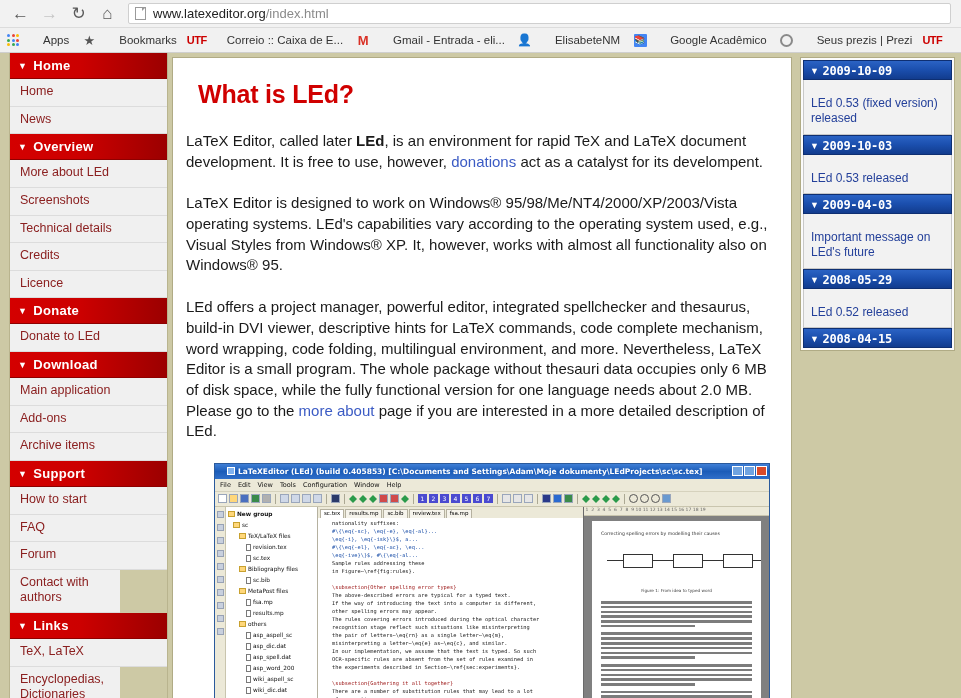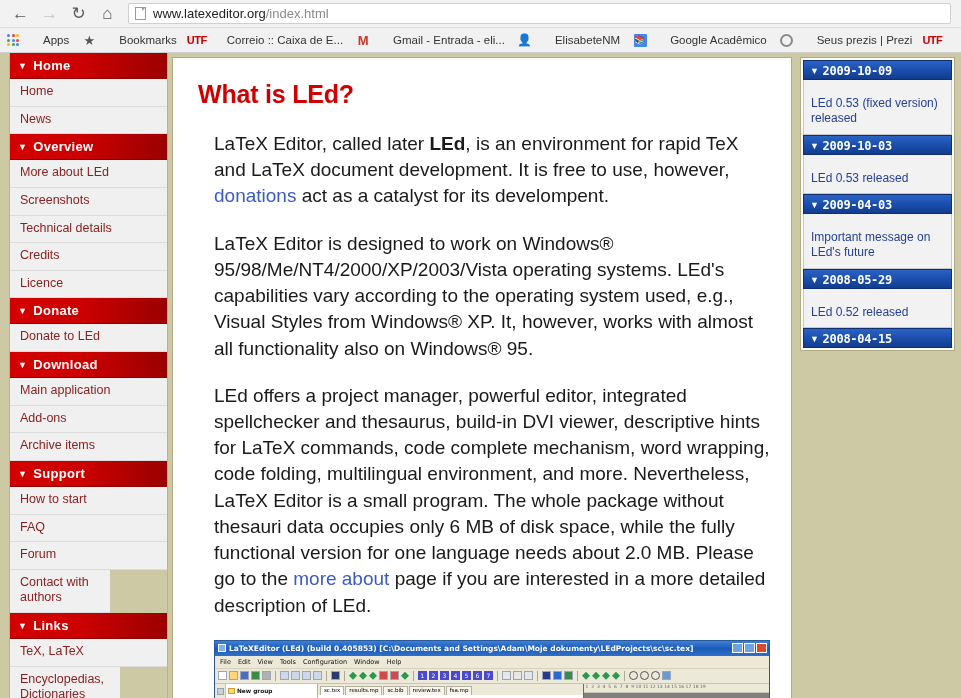--- a/index.html
+++ b/index.html
@@ -108,39 +108,38 @@
     background: #ffffff;
     border: 1px solid #b0ab85;
     min-height: 694px;
     padding: 14px 16px 10px 13px;
   }
   #page-title {
     color: #d00000; font-size: 25px; font-weight: bold;
     margin: 8px 0 22px 12px; letter-spacing: -0.2px;
   }
   .para {
-    font-size: 19px; color: #1a1a1a; line-height: 1.38;
+    font-size: 15px; color: #1a1a1a; line-height: 1.38;
     margin-bottom: 21px;
-    margin-left: 28px;
   }
   .para b { font-weight: bold; }
   .para a { color: #3b5bc4; text-decoration: none; cursor: pointer; }
 
   
   #app-shot {
     margin: 8px 0 0 28px; width: 556px; height: 300px;
     border: 1px solid #2a5a9c;
     background: #d6e3f5; position: relative;
     overflow: hidden; font-family: "DejaVu Sans", sans-serif;
     cursor: pointer;
   }
   #as-title {
     height: 15px; display: flex; align-items: center;
     background: linear-gradient(to bottom, #3f7fd6 0%, #1b5cb8 50%, #2f6fc9 100%);
-    color: #fff; font-size: 7.5px; font-weight: bold; padding-left: 3px;
+    color: #fff; font-size: 7.5px; font-weight: bold; padding-left: 12px;
   }
   #as-title .sysico { width: 8px; height: 8px; background: #7fb2f0;
                       border: 1px solid #fff; margin-right: 3px; flex:none;}
   #as-title .ttxt { white-space: nowrap; overflow: hidden; }
   #as-title .wbtns { margin-left: auto; display: flex; gap: 1px; padding-right: 2px; }
   #as-title .wbtns i { width: 11px; height: 10px; background: #6fa3e0;
                        border: 1px solid #fff; display: block; }
   #as-title .wbtns i.close { background: #d94a28; }
   #as-menu {
     height: 13px; background: #ece9d8; display: flex; align-items: center;
@@ -325,21 +324,21 @@
     <a class="nav-link">Main application</a>
     <a class="nav-link">Add-ons</a>
     <a class="nav-link">Archive items</a>
 
     <div class="nav-group-head">
       <span class="caret">▼</span><span>Support</span>
     </div>
     <a class="nav-link">How to start</a>
     <a class="nav-link">FAQ</a>
     <a class="nav-link">Forum</a>
-    <a class="nav-link" style="width:100px">Contact with authors</a>
+    <a class="nav-link" style="width:110px">Contact with authors</a>
 
     <div class="nav-group-head">
       <span class="caret">▼</span><span>Links</span>
     </div>
     <a class="nav-link">TeX, LaTeX</a>
     <a class="nav-link" style="width:110px">Encyclopedias, Dictionaries</a>
   </nav>
 
   <main id="content-col">
 

